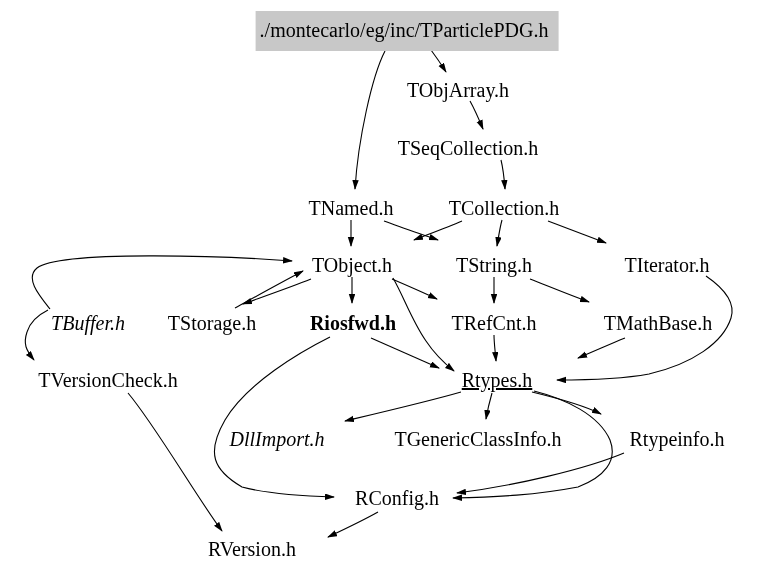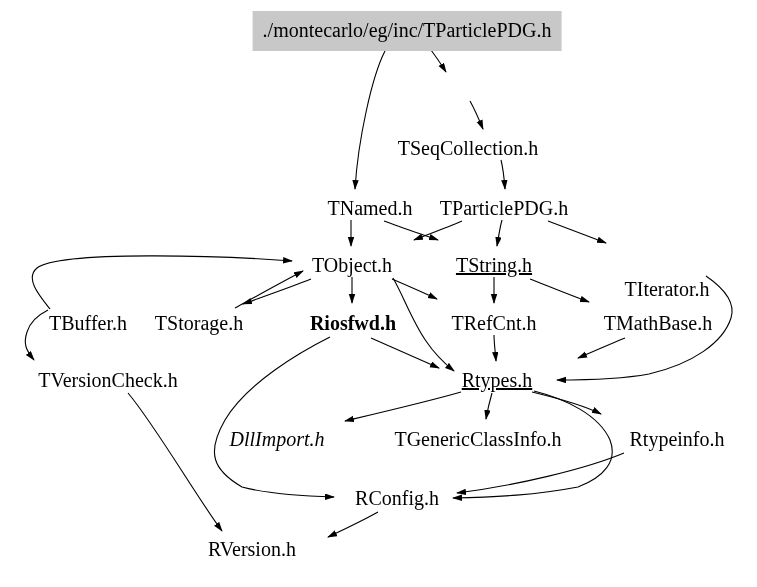--- a/index.html
+++ b/index.html
@@ -2,21 +2,21 @@
 <html><head>
 <meta charset="utf-8">
 <style>
   html,body{margin:0;padding:0;background:#ffffff;}
   body{width:757px;height:587px;overflow:hidden;
        font-family:"Liberation Serif","DejaVu Serif",serif;}
   #graph{position:relative;width:757px;height:587px;}
   svg.edges{position:absolute;left:0;top:0;width:757px;height:587px;}
   .node{position:absolute;white-space:nowrap;font-size:20px;line-height:1;
         color:#000;transform:translate(-50%,-50%);text-align:center;}
-  .node.root{background:#c8c8c8;padding:9px 10px 11px 10px;}
+  .node.root{background:#c8c8c8;padding:9px 10px 11px 4px;}
 </style>
 </head>
 <body>
 
 <div id="graph">
 
   <svg class="edges" viewBox="0 0 757 587" xmlns="http://www.w3.org/2000/svg">
     <defs>
       <marker id="ah" markerWidth="10" markerHeight="10" refX="9" refY="3.2" orient="auto" markerUnits="userSpaceOnUse">
         <path d="M0,0 L10,3.2 L0,6.4 z" fill="#000"></path>
@@ -81,36 +81,37 @@
       <path d="M534,391 C566,399 599,415 610,440 C618,461 604,477 578,487 C536,495 498,497 453,498"></path>
 
       <path d="M624,453 C586,469 514,486 457,493"></path>
 
       <path d="M378,512 C362,521 345,529 328,537"></path>
     </g>
   </svg>
 
   <div class="node root" style="left:407px;top:31px;">./montecarlo/eg/inc/TParticlePDG.h</div>
 
+  <div class="node" style="left:458px;top:90px;">TObjArray.h</div>
 
   <div class="node" style="left:468px;top:148px;">TSeqCollection.h</div>
 
-  <div class="node" style="left:351px;top:208px;margin-left:19px;">TNamed.h</div>
+  <div class="node" style="left:351px;top:208px;">TNamed.h</div>
 
-  <div class="node" style="left:504px;top:208px;">TParticlePDG.h</div>
+  <div class="node" style="left:504px;top:208px;">TCollection.h</div>
 
   <div class="node" style="left:352px;top:265px;">TObject.h</div>
 
-  <div class="node" style="left:494px;top:265px;text-decoration:underline;">TString.h</div>
+  <div class="node" style="left:494px;top:265px;">TString.h</div>
 
-  <div class="node" style="left:667px;top:265px;margin-top:24px;">TIterator.h</div>
+  <div class="node" style="left:667px;top:265px;">TIterator.h</div>
 
-  <div class="node" style="left:88px;top:323px;">TBuffer.h</div>
+  <div class="node" style="left:88px;top:323px;font-style:italic;">TBuffer.h</div>
 
-  <div class="node" style="left:199px;top:323px;">TStorage.h</div>
+  <div class="node" style="left:212px;top:323px;">TStorage.h</div>
 
   <div class="node" style="left:353px;top:323px;font-weight:bold;">Riosfwd.h</div>
 
   <div class="node" style="left:494px;top:323px;">TRefCnt.h</div>
 
   <div class="node" style="left:108px;top:380px;">TVersionCheck.h</div>
 
   <div class="node" style="left:658px;top:323px;">TMathBase.h</div>
 
   <div class="node" style="left:497px;top:380px;text-decoration:underline;">Rtypes.h</div>

